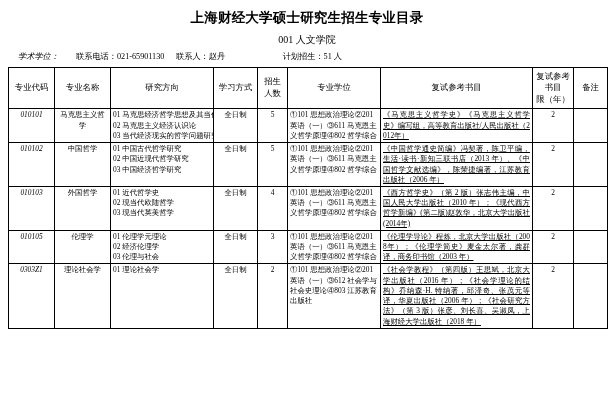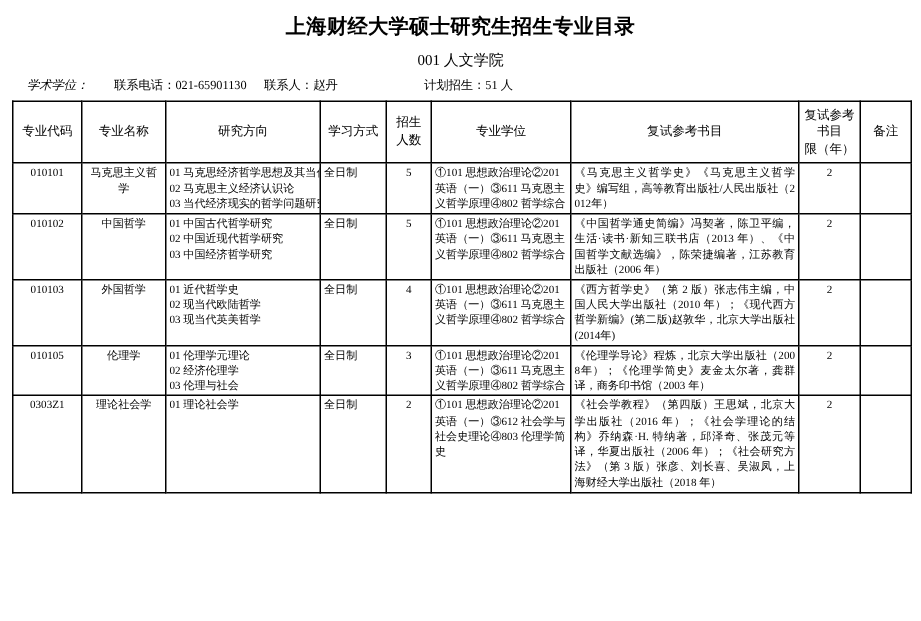--- a/index.html
+++ b/index.html
@@ -80,28 +80,28 @@
   .c-name    { width: 56px; }
   .c-dir     { width: 103px; }
   .c-mode    { width: 44px; }
   .c-quota   { width: 30px; }
   .c-exam    { width: 93px; }
   .c-books   { width: 152px; }
   .c-years   { width: 41px; }
   .c-remark  { width: 34px; }
 
   td.ctr { text-align: center; }
-  td.code { text-align: center; font-size: 7.6px; padding-top: 2px; }
+  td.code { text-align: center; font-size: 7.6px; padding-top: 2px; font-style: italic; }
   td.name { text-align: center; font-size: 7.8px; padding-top: 2px; }
-  td.mode { font-size: 7.8px; padding-top: 2px; }
+  td.mode { text-align: center; font-size: 7.8px; padding-top: 2px; }
   td.quota { text-align: center; font-size: 7.8px; padding-top: 2px; }
   td.years { text-align: center; font-size: 7.8px; padding-top: 2px; }
   td.dir   { font-size: 7.6px; }
   td.exam  { font-size: 7.4px; }
-  td.books { font-size: 7.4px; text-align: justify; }
+  td.books { font-size: 7.4px; text-align: justify; text-decoration: underline; }
   .dir-line { white-space: nowrap; }
   .hdr-two-line { line-height: 1.2; }
 </style>
 </head>
 <body>
 
 <div class="page">
 
   <div class="doc-title">上海财经大学硕士研究生招生专业目录</div>
   <div class="college-title">001 人文学院</div>
@@ -210,21 +210,21 @@
       </tr>
 
       <tr>
         <td class="code">0303Z1</td>
         <td class="name">理论社会学</td>
         <td class="dir">
           <div class="dir-line">01 理论社会学</div>
         </td>
         <td class="mode">全日制</td>
         <td class="quota">2</td>
-        <td class="exam">①101 思想政治理论②201 英语（一）③612 社会学与社会史理论④803 伦理学简史</td>
+        <td class="exam">①101 思想政治理论②201 英语（一）③612 社会学与社会史理论④803 江苏教育出版社</td>
         <td class="books">《社会学教程》（第四版）王思斌，北京大学出版社（2016 年）；《社会学理论的结构》乔纳森·H. 特纳著，邱泽奇、张茂元等译，华夏出版社（2006 年）；《社会研究方法》（第 3 版）张彦、刘长喜、吴淑凤，上海财经大学出版社（2018 年）</td>
         <td class="years">2</td>
         <td class="ctr"></td>
       </tr>
 
     </tbody>
   </table>
 
 </div>
 

